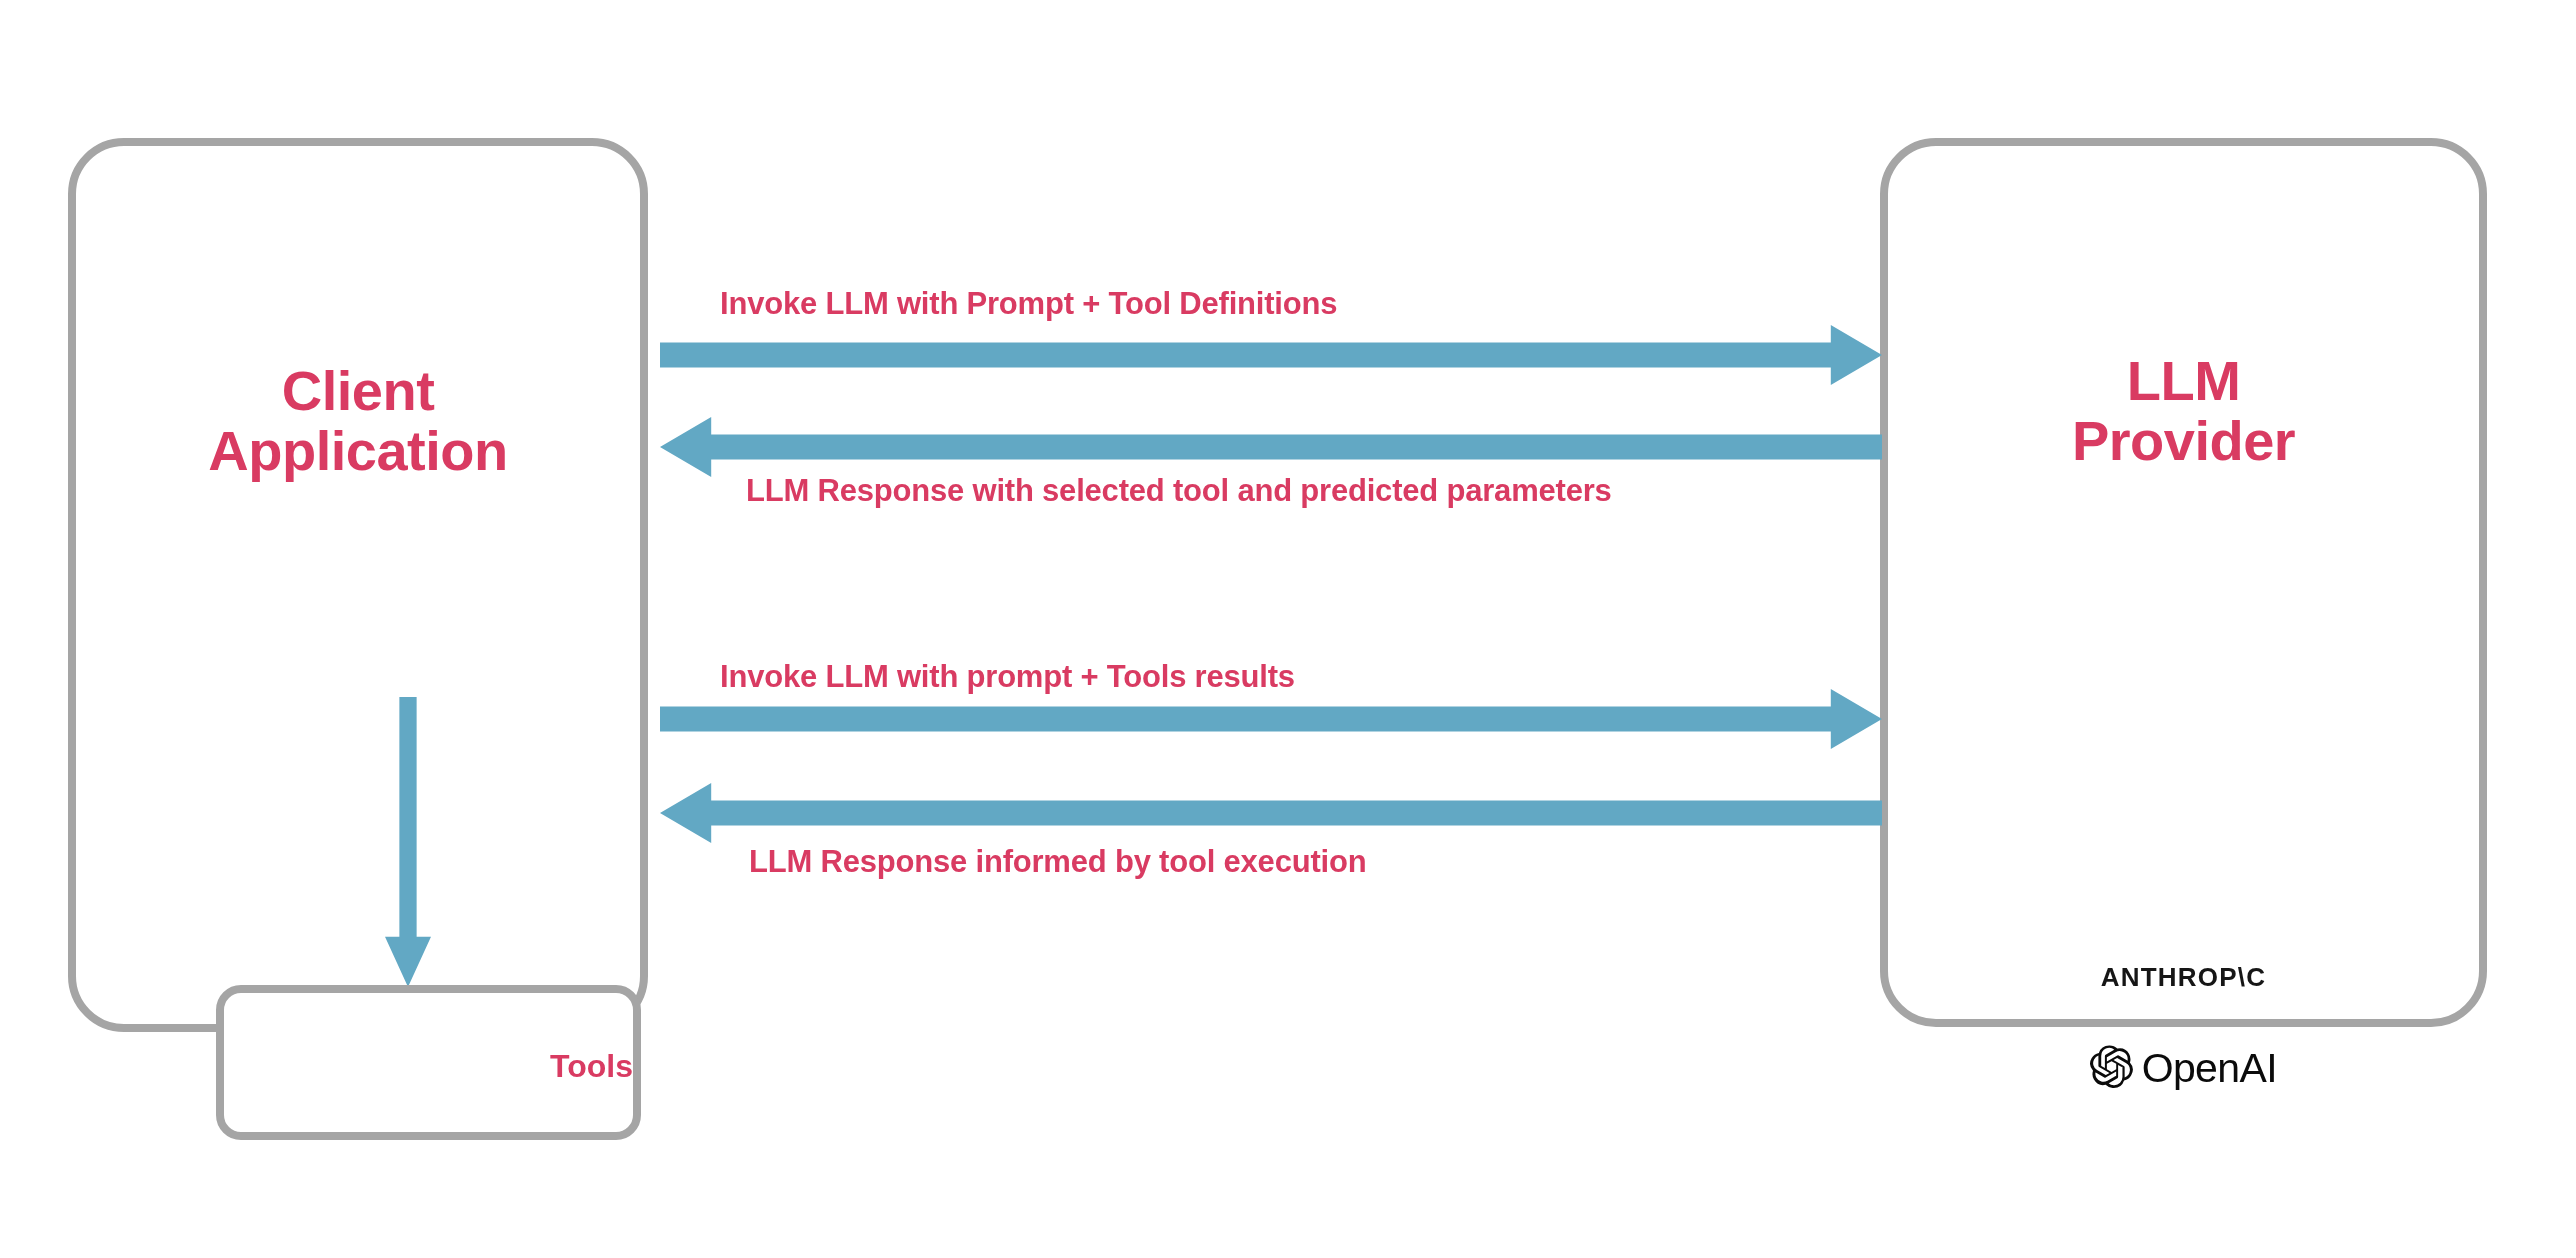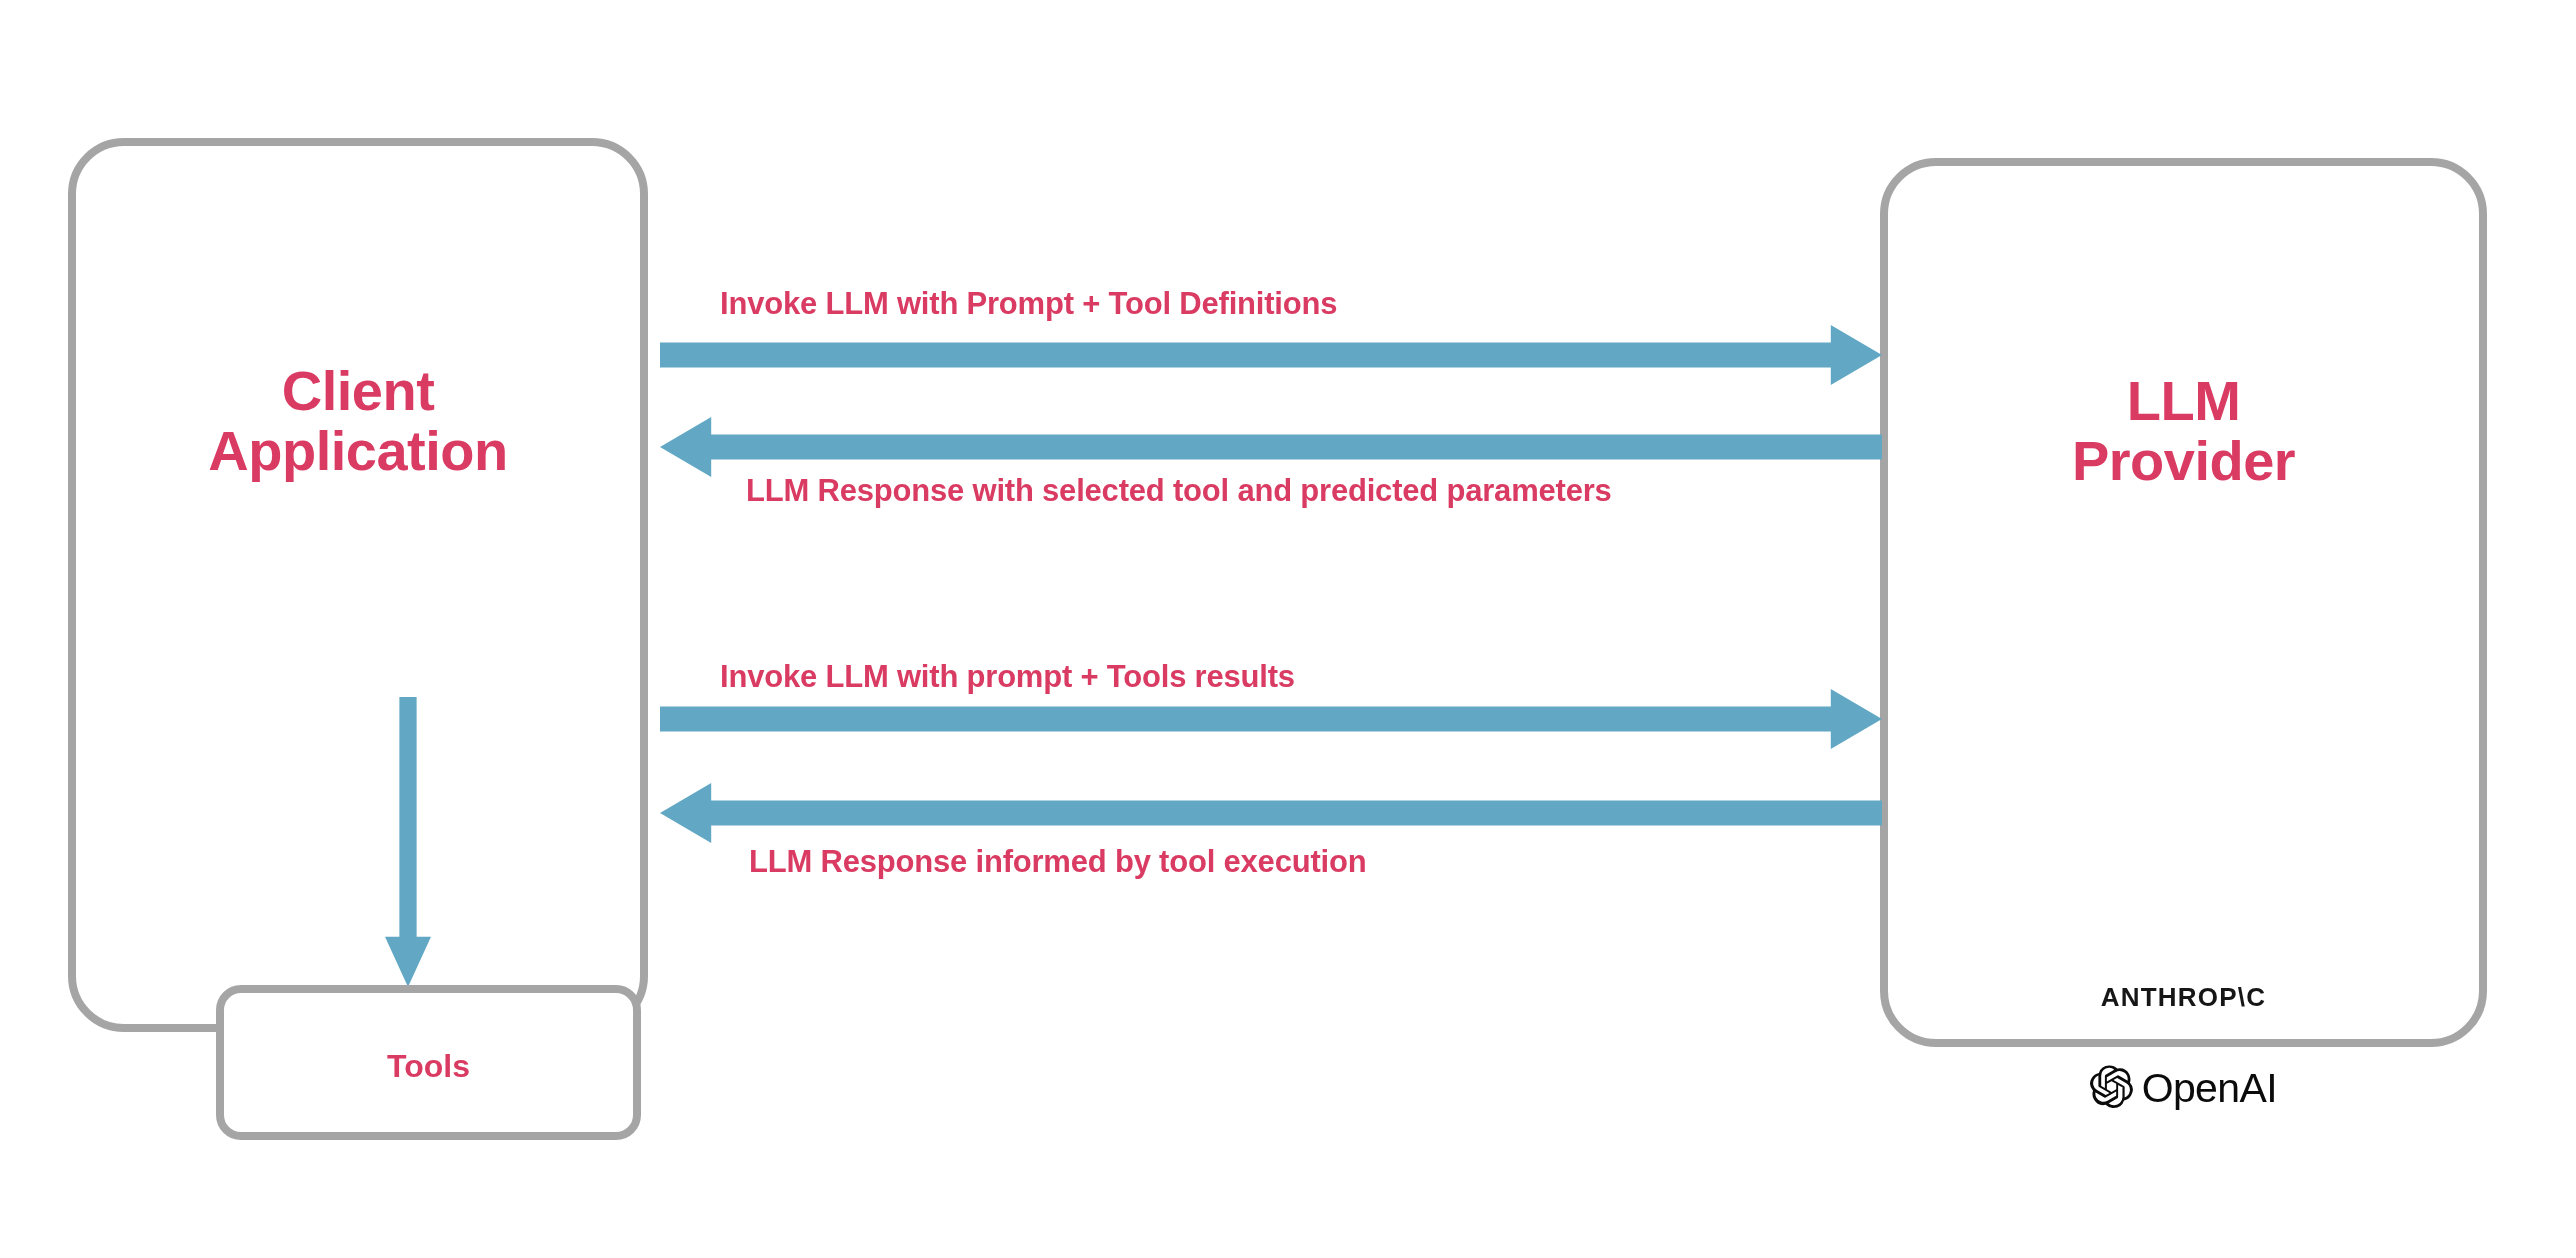--- a/index.html
+++ b/index.html
@@ -30,21 +30,20 @@
     left: 68px;
     top: 138px;
     width: 580px;
     height: 894px;
   }
   #provider-box {
     left: 1880px;
     top: 138px;
     width: 607px;
     height: 889px;
-    margin-top: 20px;
   }
   .inner-box {
     position: absolute;
     box-sizing: border-box;
     border: 8.7px solid #a5a5a5;
     border-radius: 25px;
     background: #ffffff;
   }
   #tools-box {
     left: 140px;
@@ -66,21 +65,21 @@
     letter-spacing: -0.5px;
   }
   #client-title { top: 215px; }
   #provider-title { top: 205px; }
 
   .tools-label {
     position: absolute;
     left: 0;
     width: 100%;
     top: 55px;
-    text-align: center;
+    text-align: right;
     color: #d93b62;
     font-size: 32px;
     font-weight: 700;
   }
 
   
   #anthropic-logo {
     position: absolute;
     left: 0;
     width: 100%;

